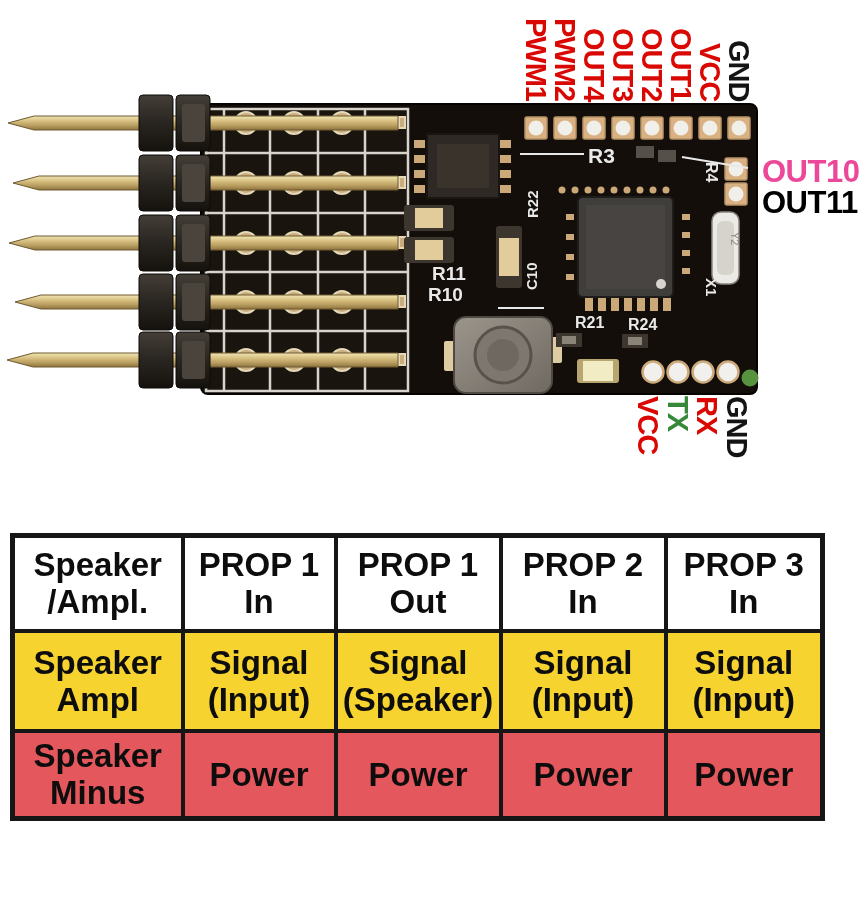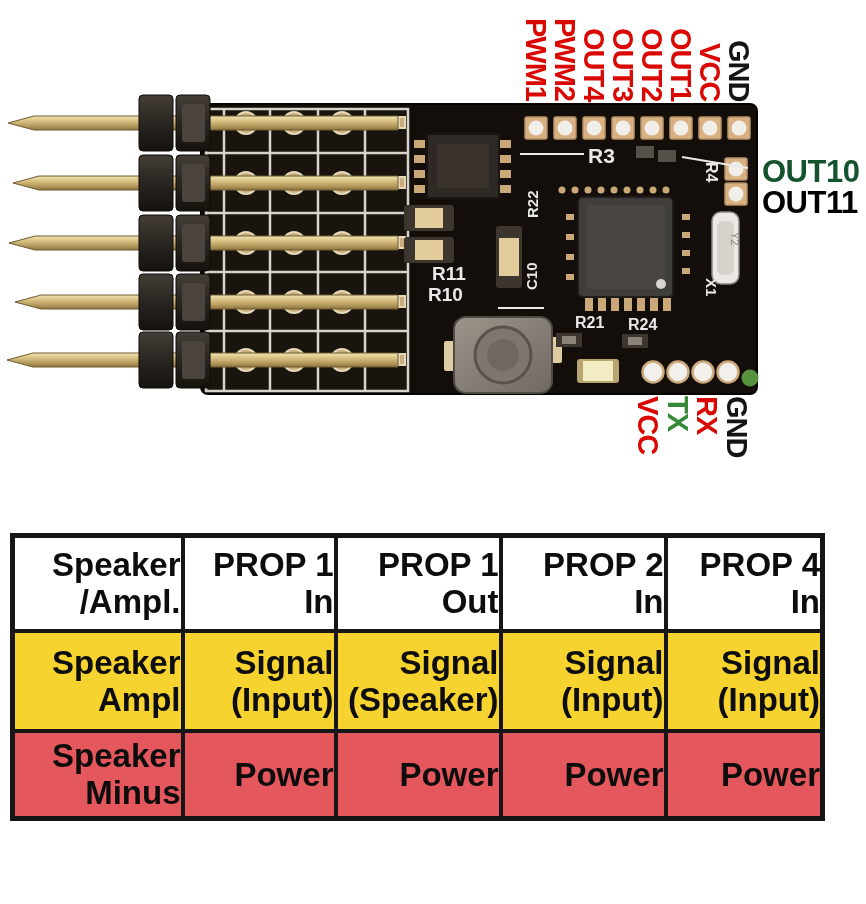--- a/index.html
+++ b/index.html
@@ -39,21 +39,21 @@
   }
   .pin-table td,.pin-table th{
     border:4px solid #161616;
     padding:0;
     text-align:center;vertical-align:middle;
     font-weight:bold;font-size:33px;line-height:37px;
     color:#0d0d0d;
     font-family:"Liberation Sans",sans-serif;
   }
   .pin-table th{background:#ffffff;}
-  .cell-lines span{display:block;text-align:right;}
+  .cell-lines span{display:block;}
   .cell-lines span:empty{display:none;}
   .silk{
     fill:#e9e9e9;
     font-family:"Liberation Sans",sans-serif;
     font-weight:bold;
   }
 </style>
 </head>
 <body>
 
@@ -297,21 +297,21 @@
   <div class="vlabel top" style="left: 521px; color: rgb(217, 8, 3);">PWM1</div>
   <div class="vlabel top" style="left: 550px; color: rgb(217, 8, 3);">PWM2</div>
   <div class="vlabel top" style="left: 579px; color: rgb(217, 8, 3);">OUT4</div>
   <div class="vlabel top" style="left: 608px; color: rgb(217, 8, 3);">OUT3</div>
   <div class="vlabel top" style="left: 637px; color: rgb(217, 8, 3);">OUT2</div>
   <div class="vlabel top" style="left: 666px; color: rgb(217, 8, 3);">OUT1</div>
   <div class="vlabel top" style="left: 695px; color: rgb(217, 8, 3);">VCC</div>
   <div class="vlabel top" style="left: 724px; color: rgb(20, 20, 20);">GND</div>
 
   <div class="right-labels">
-    <div style="color: #14532d;">OUT10</div>
+    <div style="color: #ec4899;">OUT10</div>
     <div style="color: #000000;">OUT11</div>
   </div>
 
   <div class="vlabel bot" style="left: 633px; color: rgb(217, 8, 3);">VCC</div>
   <div class="vlabel bot" style="left: 663px; color: rgb(55, 137, 58);">TX</div>
   <div class="vlabel bot" style="left: 692px; color: rgb(217, 8, 3);">RX</div>
   <div class="vlabel bot" style="left: 722px; color: rgb(20, 20, 20);">GND</div>
 
   <table class="pin-table">
     <colgroup>
@@ -342,21 +342,21 @@
             </div>
       </th>
       <th>
         <div class="cell-lines">
               <span>PROP 2</span>
               <span>In</span>
             </div>
       </th>
       <th>
         <div class="cell-lines">
-              <span>PROP 4</span>
+              <span>PROP 3</span>
               <span>In</span>
             </div>
       </th>
     </tr>
     <tr style="height: 100px; background-color: rgb(246, 211, 46);">
       <td>
             <div class="cell-lines">
               <span>Speaker</span>
               <span>Ampl</span>
             </div>

